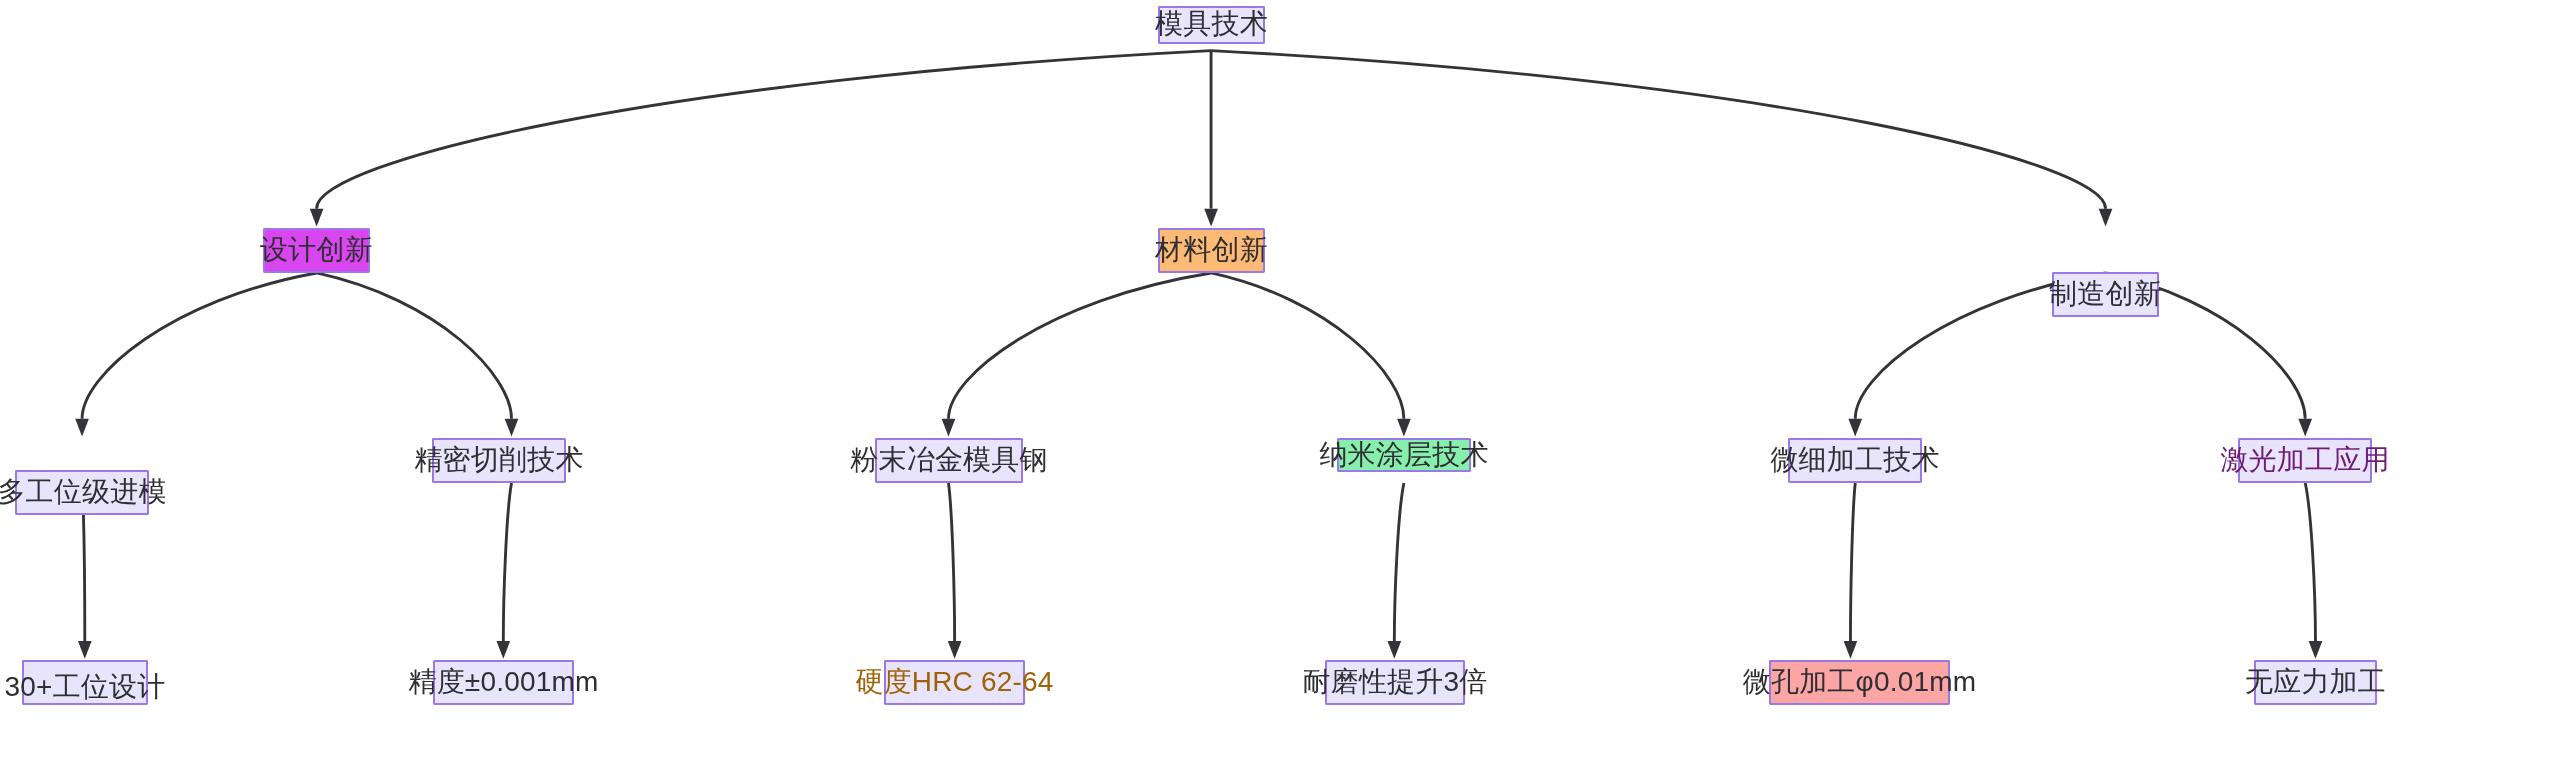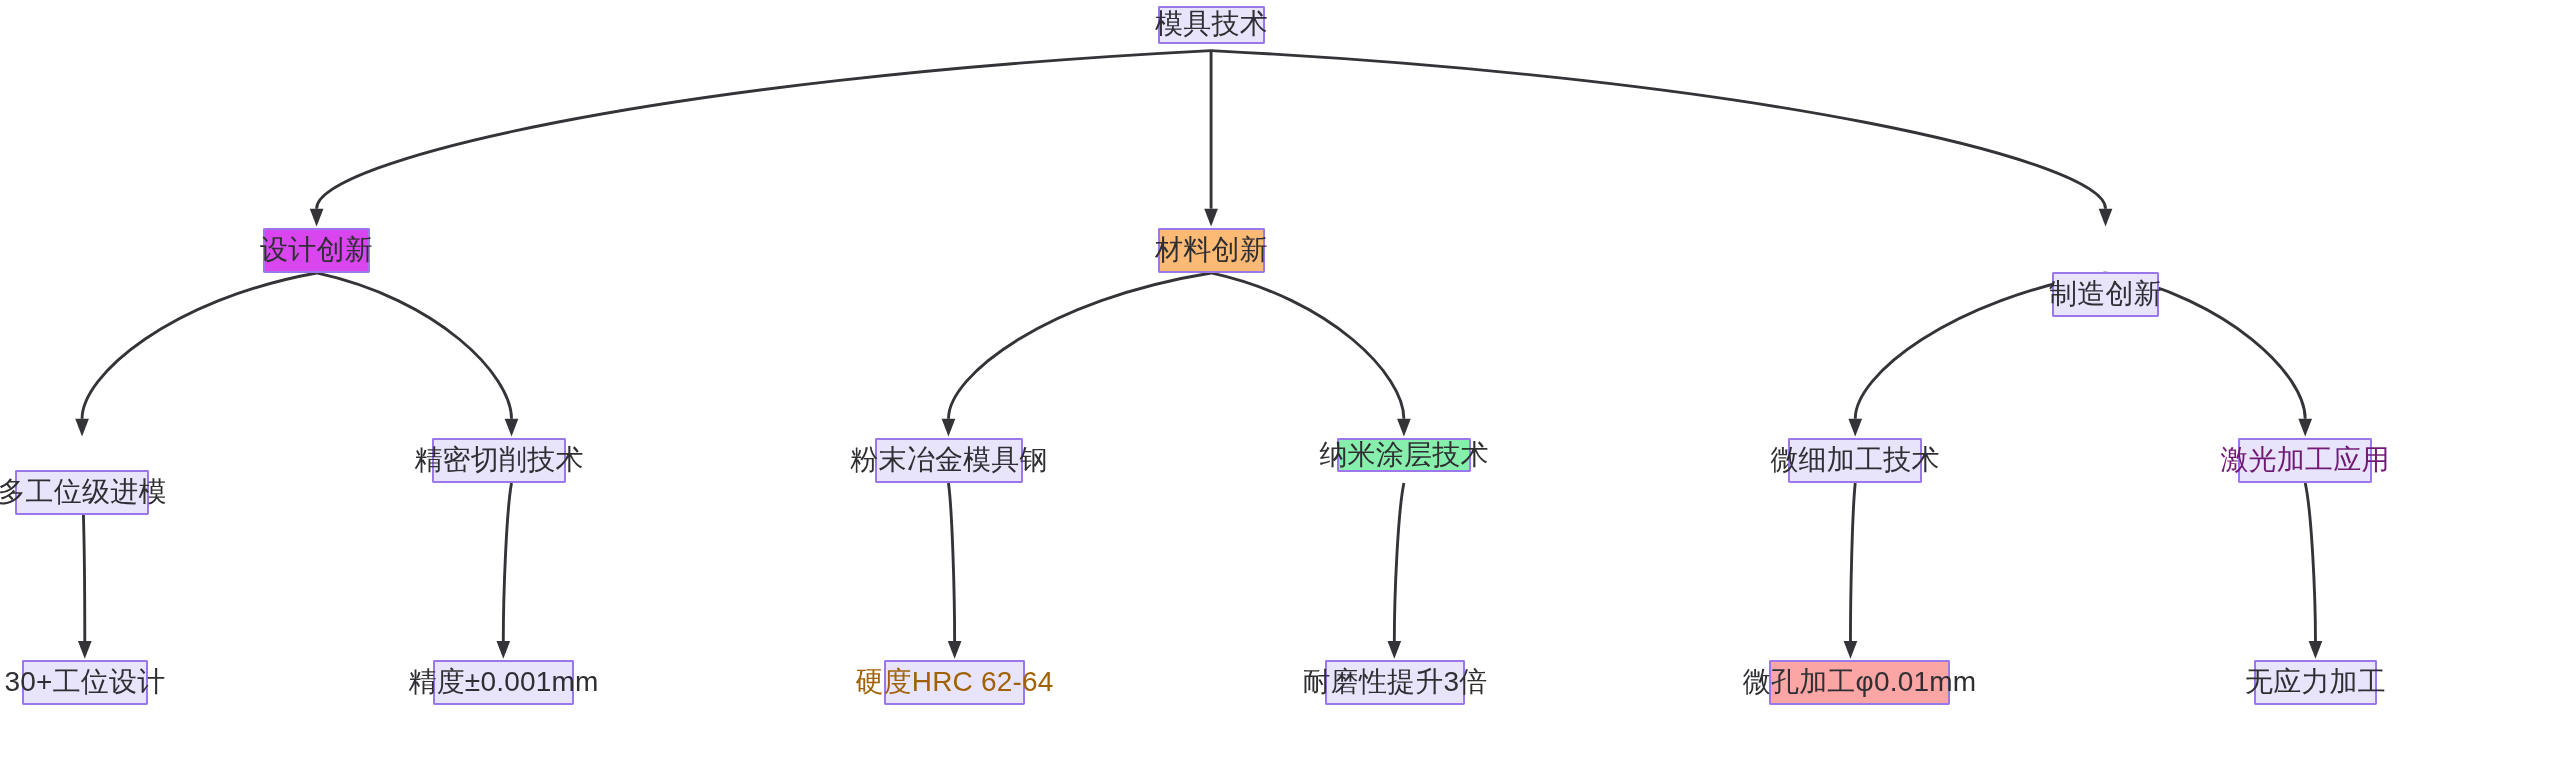--- a/index.html
+++ b/index.html
@@ -115,21 +115,21 @@
       </div>
       <div class="node" style="left: 1337px; top: 438px; width: 134px; height: 34px; background: #86efac; border-color: rgb(154, 120, 234); justify-content: center;">
         <span class="node-label" style="color: rgb(47, 47, 51);">纳米涂层技术</span>
       </div>
       <div class="node" style="left: 1788px; top: 438px; width: 134px; height: 45px; background: rgb(231, 228, 251); border-color: rgb(154, 120, 234);">
         <span class="node-label" style="color: rgb(47, 47, 51);">微细加工技术</span>
       </div>
       <div class="node" style="left: 2238px; top: 438px; width: 134px; height: 45px; background: rgb(231, 228, 251); border-color: rgb(154, 120, 234);">
         <span class="node-label" style="color: #701a75;">激光加工应用</span>
       </div>
-      <div class="node" style="left: 22px; top: 660px; width: 126px; height: 45px; background: rgb(231, 228, 251); border-color: rgb(154, 120, 234);">
+      <div class="node" style="left: 22px; top: 660px; width: 126px; height: 45px; background: rgb(231, 228, 251); border-color: rgb(154, 120, 234); align-items: flex-end;">
         <span class="node-label" style="color: rgb(47, 47, 51);">30+工位设计</span>
       </div>
       <div class="node" style="left: 433px; top: 660px; width: 141px; height: 45px; background: rgb(231, 228, 251); border-color: rgb(154, 120, 234);">
         <span class="node-label" style="color: rgb(47, 47, 51);">精度±0.001mm</span>
       </div>
       <div class="node" style="left: 884px; top: 660px; width: 141px; height: 45px; background: rgb(231, 228, 251); border-color: rgb(154, 120, 234);">
         <span class="node-label" style="color: #a16207;">硬度HRC 62-64</span>
       </div>
       <div class="node" style="left: 1325px; top: 660px; width: 140px; height: 45px; background: rgb(231, 228, 251); border-color: rgb(154, 120, 234);">
         <span class="node-label" style="color: rgb(47, 47, 51);">耐磨性提升3倍</span>

